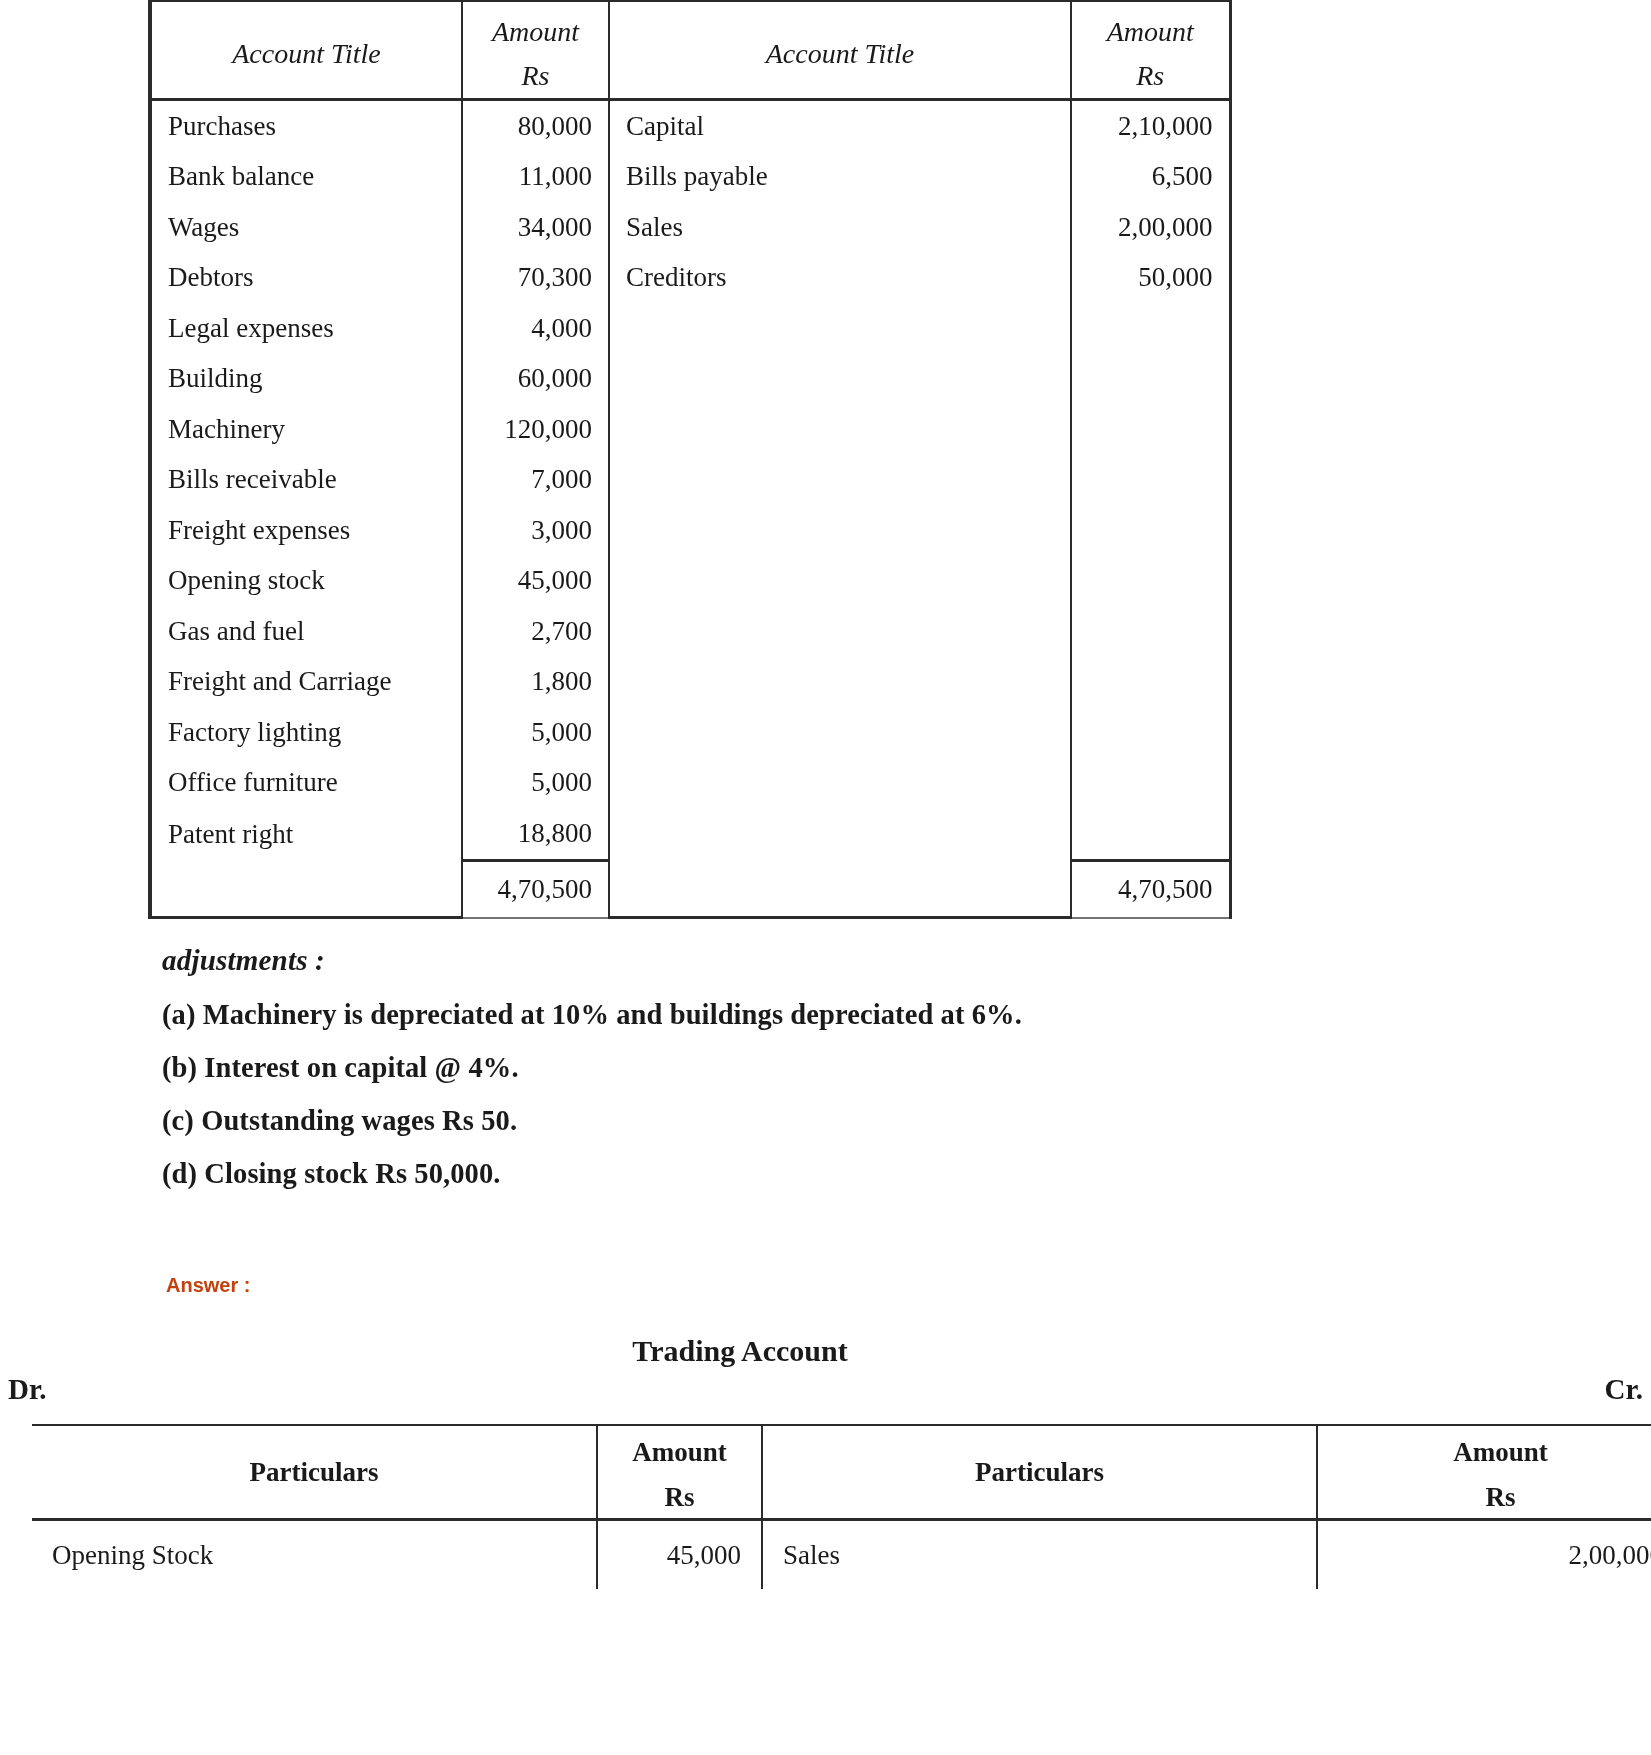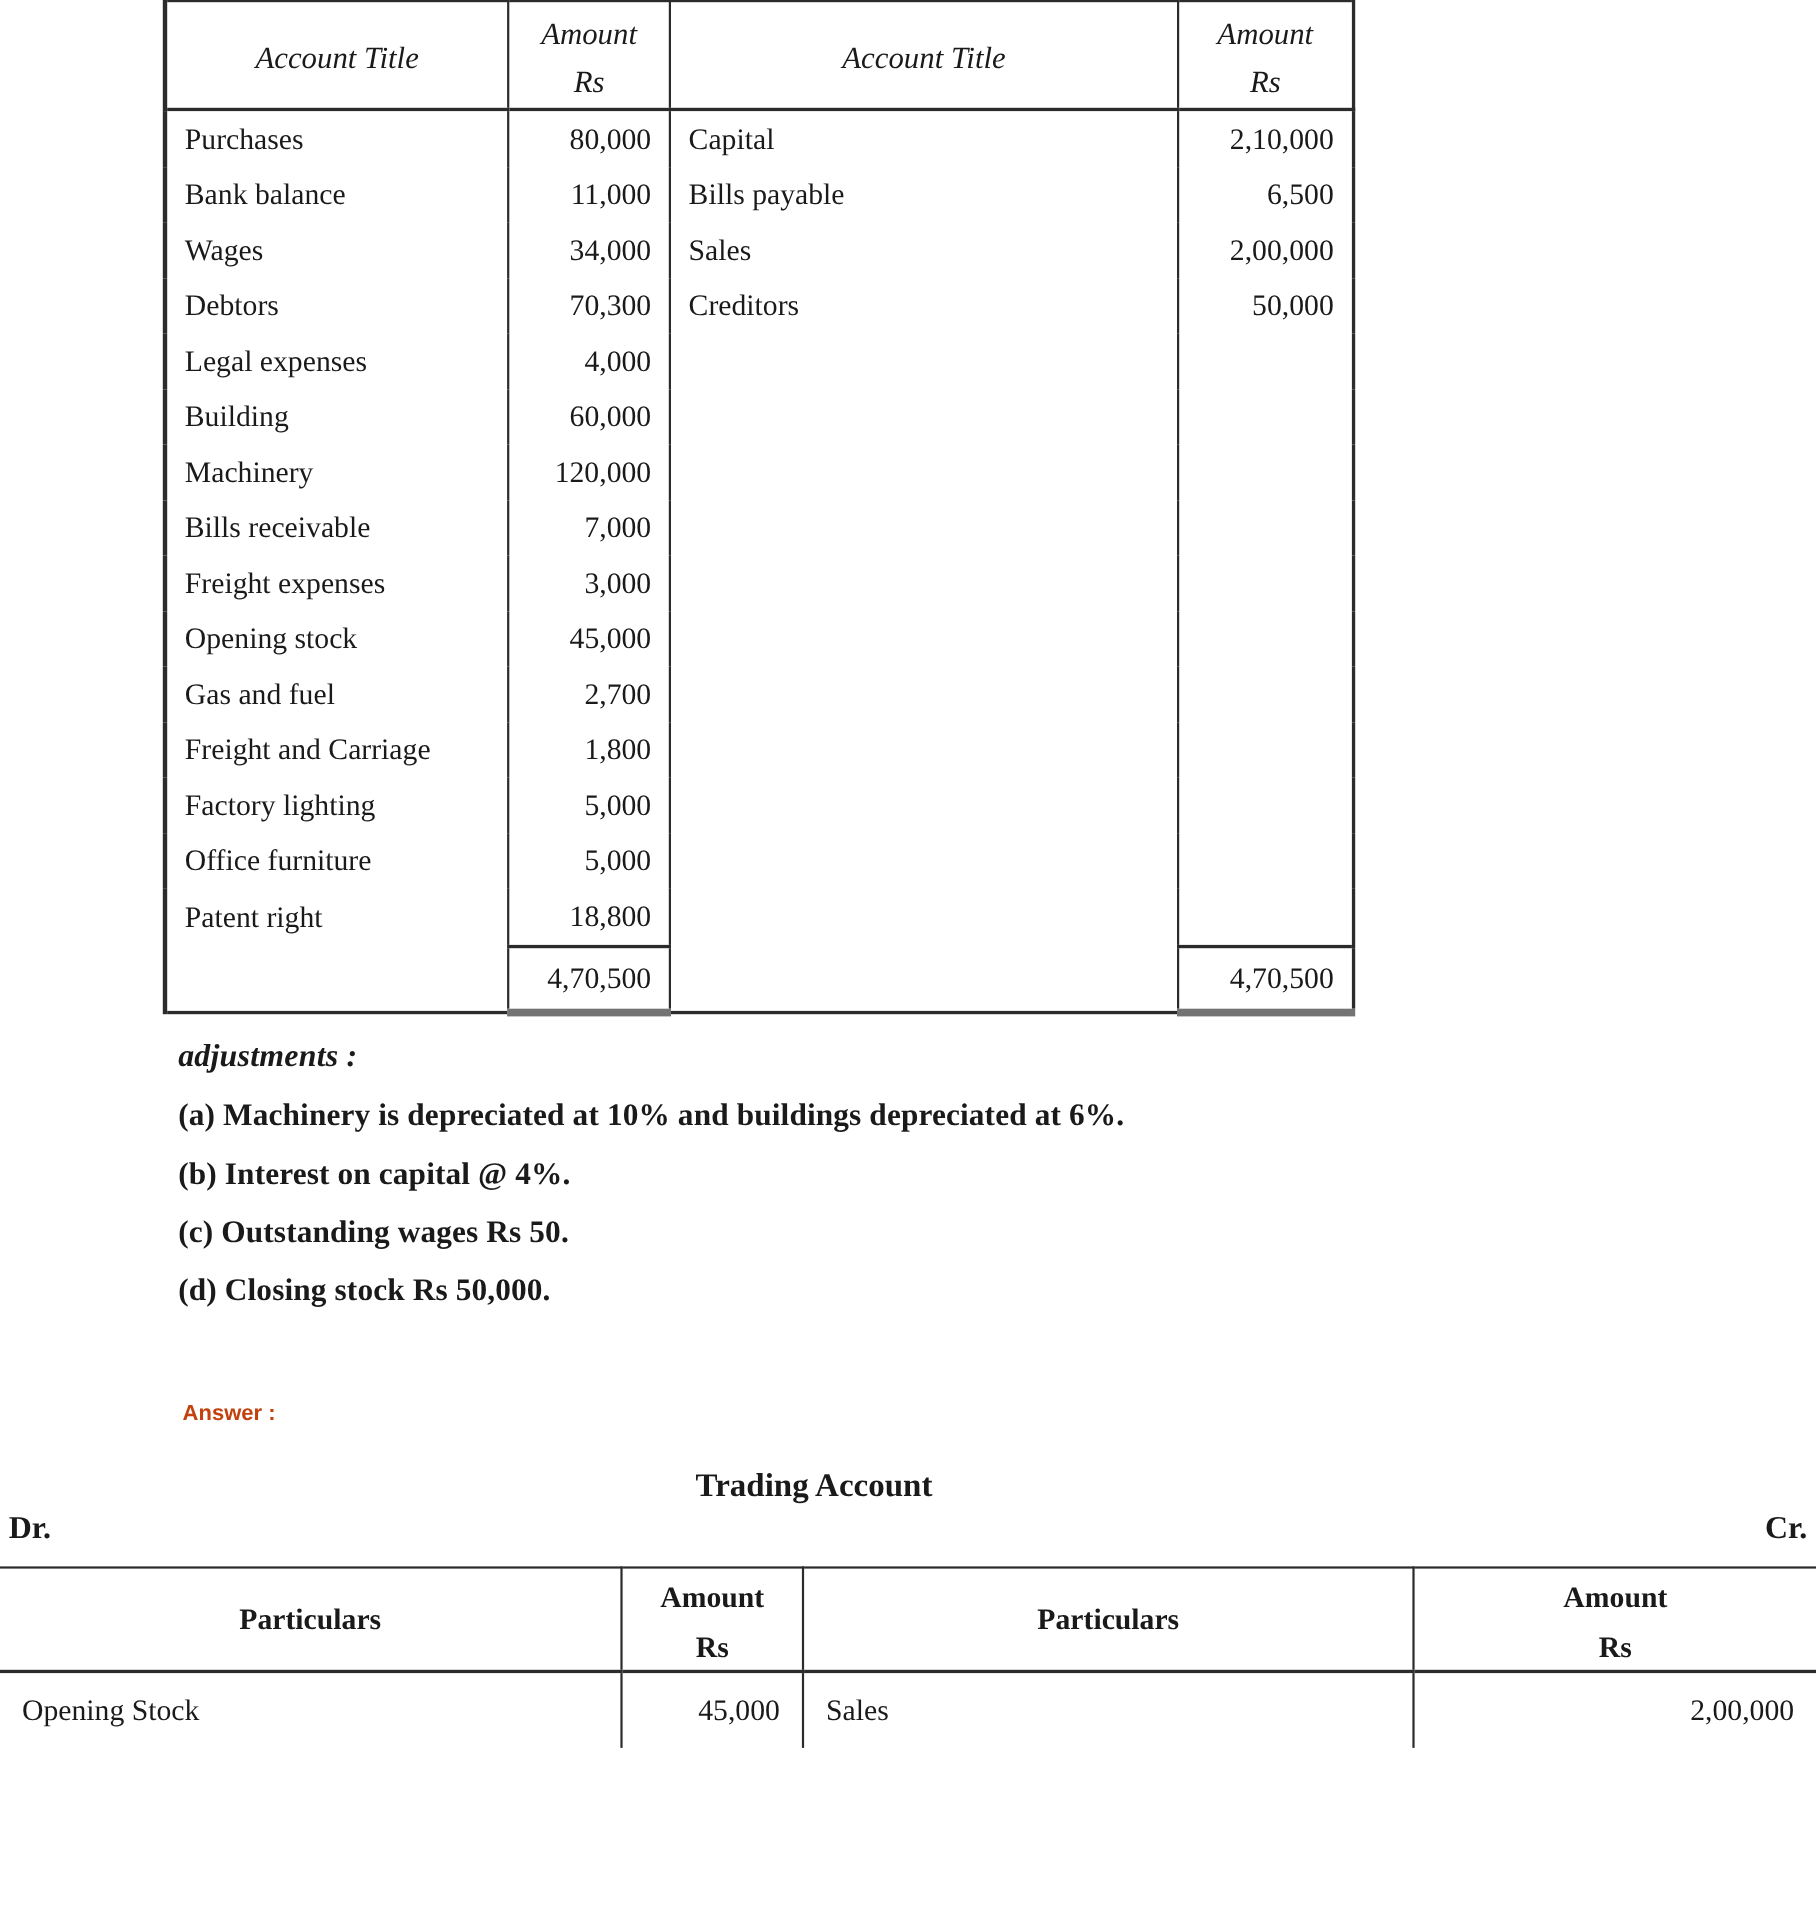--- a/index.html
+++ b/index.html
@@ -75,21 +75,21 @@
   .tb tr.first-body .title-cell,
   .tb tr.first-body .amt-cell,
   .tb tr.first-body .empty-cell { border-top: none; }
 
   
   .tb .total-cell {
     text-align: right;
     padding: 4px 16px 4px 24px;
     height: 47px;
     border-top: 3px solid #2b2b2b;
-    border-bottom: 7px solid #737373;
+    border-bottom: 2px solid #737373;
   }
   .tb .total-blank {
     border-top: none;
     border-bottom: 3px solid #2b2b2b;
   }
   
   .tb .outer-left { border-left: 4px solid #2b2b2b; }
   .tb .outer-right { border-right: 3px solid #2b2b2b; }
 
   
@@ -146,20 +146,21 @@
     font-weight: bold;
     font-size: 29px;
   }
 
   
   #trading-table-wrap {
     position: absolute;
     left: 0px;
     top: 1424px;
     width: 1523px;
+    padding-left: 32px;
   }
   table.ta {
     border-collapse: collapse;
     width: 1651px;
     table-layout: fixed;
   }
   table.ta td {
     border: 2px solid #2b2b2b;
     padding: 0;
     font-size: 27px;

